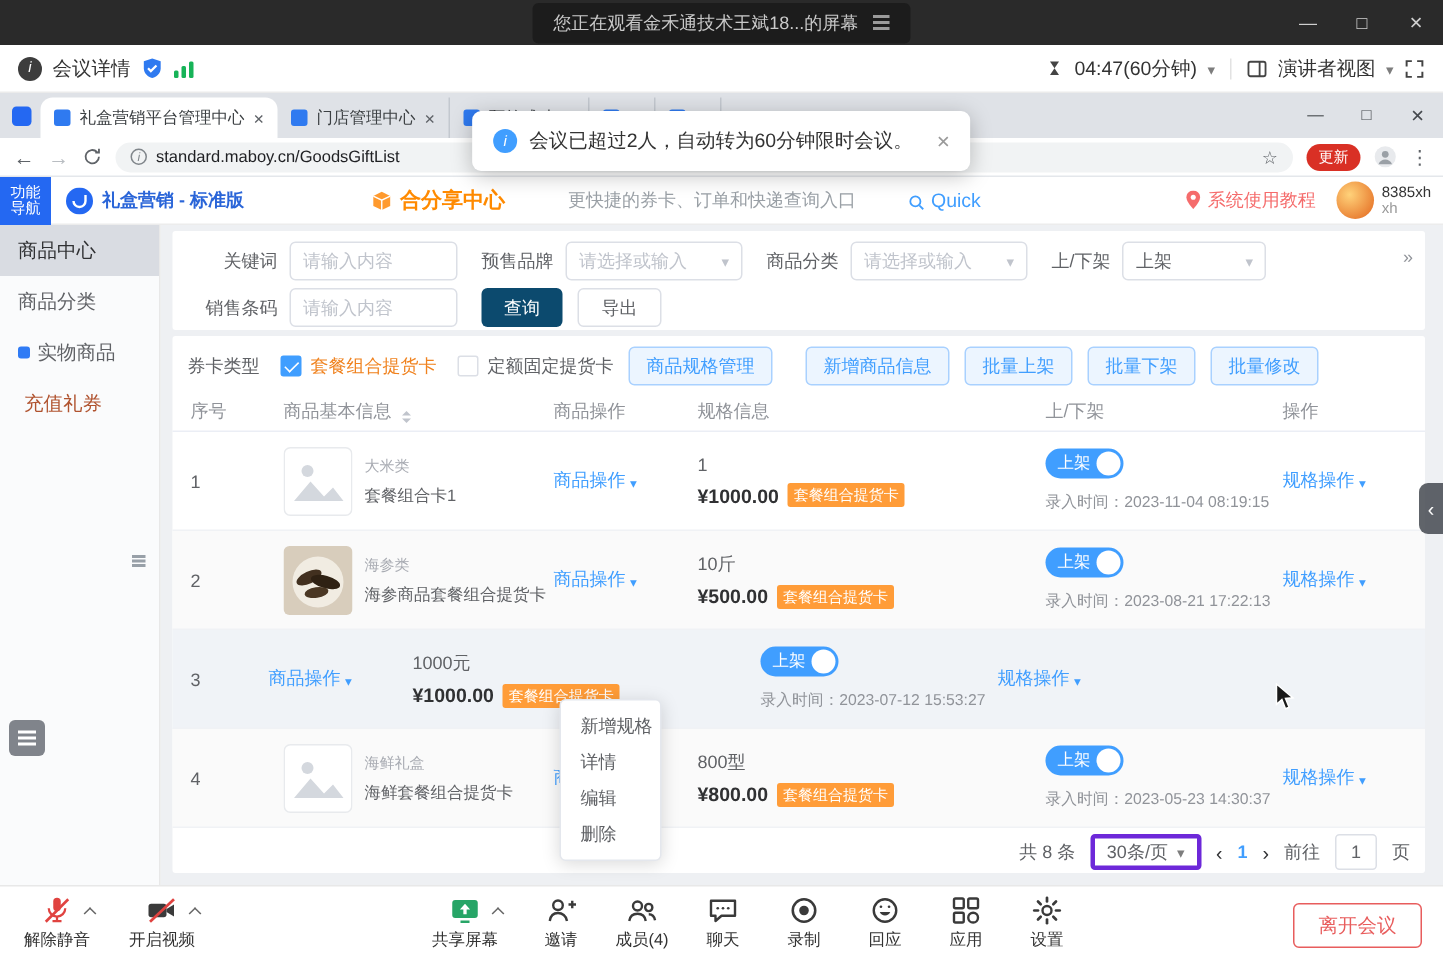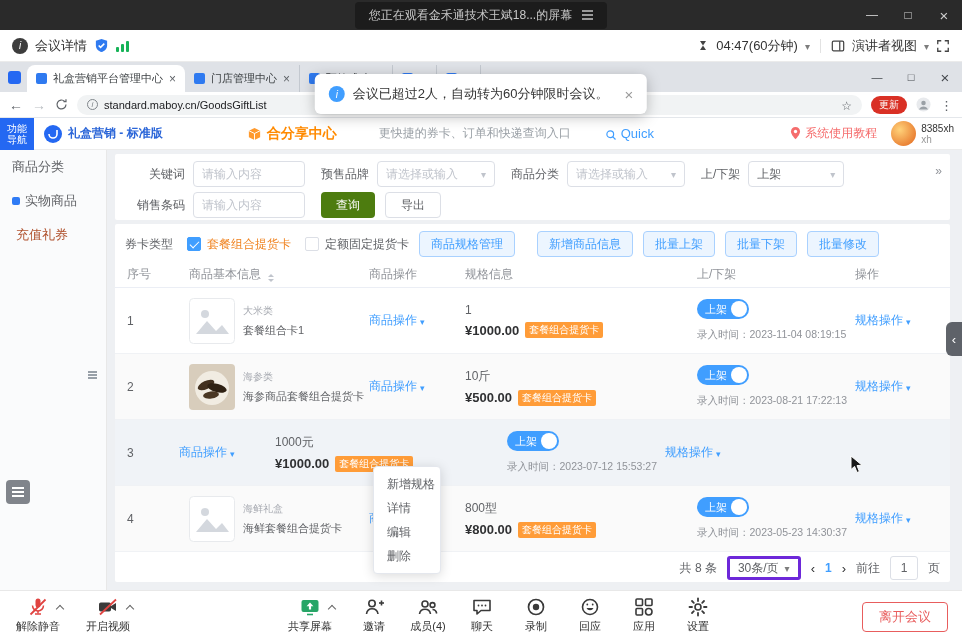--- a/index.html
+++ b/index.html
@@ -93,21 +93,21 @@
   .flabel{width:60px;text-align:right;font-size:12px;color:#606266;margin-right:8px;flex:none}
   .flabel2{font-size:12px;color:#606266;margin:0 8px 0 16px;flex:none}
   input.fin{height:26px;width:112px;border:1px solid #dcdfe6;border-radius:4px;padding:0 8px;font-size:12px;color:#606266;outline:none;background:#fff}
   input.fin::placeholder{color:#c0c4cc}
   .fsel{height:26px;border:1px solid #dcdfe6;border-radius:4px;display:flex;align-items:center;justify-content:space-between;
         padding:0 8px;font-size:12px;color:#c0c4cc;background:#fff}
   .fsel.hasval{color:#606266}
   .w118{width:118px}.w96{width:96px}
   .fsel .caret::before{color:#c0c4cc}
   .btn{height:26px;border-radius:4px;font-size:12px;display:flex;align-items:center;padding:0 15px;white-space:nowrap}
-  .btn-primary{background:#4d7c0f;color:#fff;margin-left:16px}
+  .btn-primary{background:#0c4a6e;color:#fff;margin-left:16px}
   .btn-white{border:1px solid #dcdfe6;color:#606266;background:#fff;margin-left:10px}
   .filter-collapse{position:absolute;right:8px;top:10px;color:#909399;font-size:12px}
   .filter-collapse::before{content:"»"}
 
   .trow-toolbar{position:absolute;top:6px;left:10px;right:10px;height:28px;display:flex;align-items:center;font-size:12px;color:#606266}
   .cb{width:14px;height:14px;border:1px solid #dcdfe6;border-radius:2px;margin:0 6px 0 14px;background:#fff;position:relative;flex:none}
   .cb.checked{background:#409eff;border-color:#409eff}
   .cb.checked::after{content:"";position:absolute;left:4px;top:1px;width:4px;height:8px;border:solid #fff;border-width:0 1.5px 1.5px 0;transform:rotate(45deg)}
   .cb-label1{color:#f0821e}
   .btn-plain{height:26px;background:#ecf5ff;border:1px solid #a9d1ff;color:#409eff;border-radius:4px;font-size:12px;
@@ -324,20 +324,21 @@
     <span class="avatar"></span>
     <div class="uname">
       <div>8385xh</div>
       <div class="sub">xh</div>
     </div>
   </div>
 
   <div class="content">
 
     <div class="sidebar">
+      <div class="side-section">商品中心</div>
       <div class="side-item">
         <span>商品分类</span>
       </div>
       <div class="side-item">
         <span class="blue-dot"></span>
         <span>实物商品</span>
       </div>
       <div class="side-item selected">
         <span>充值礼券</span>
       </div>

